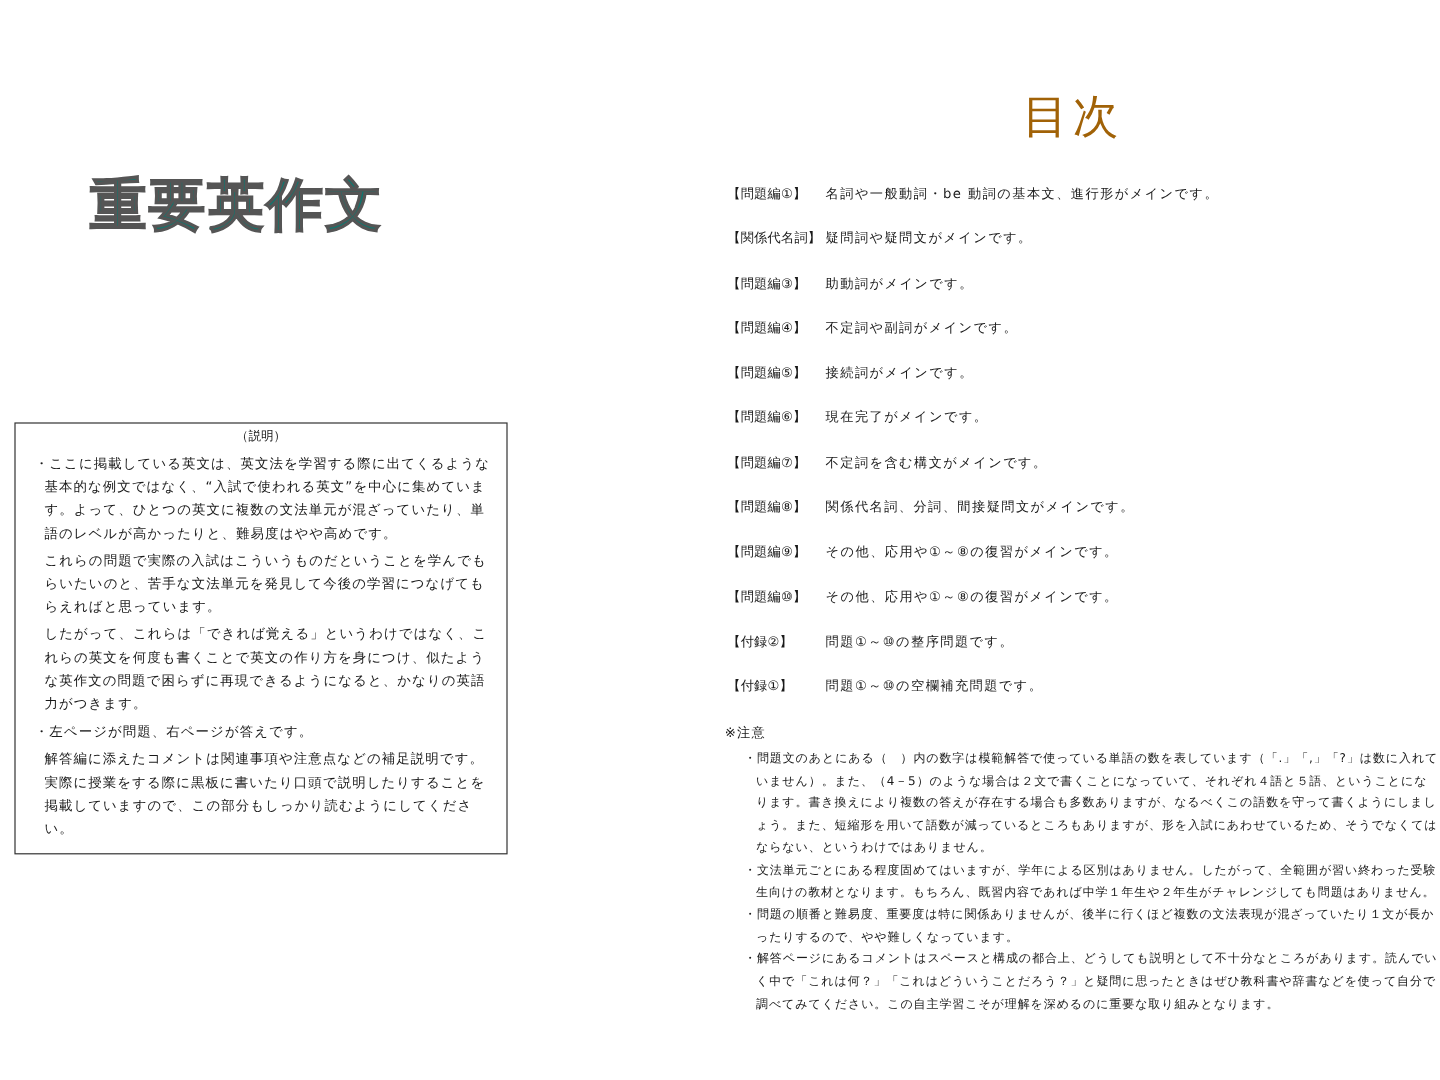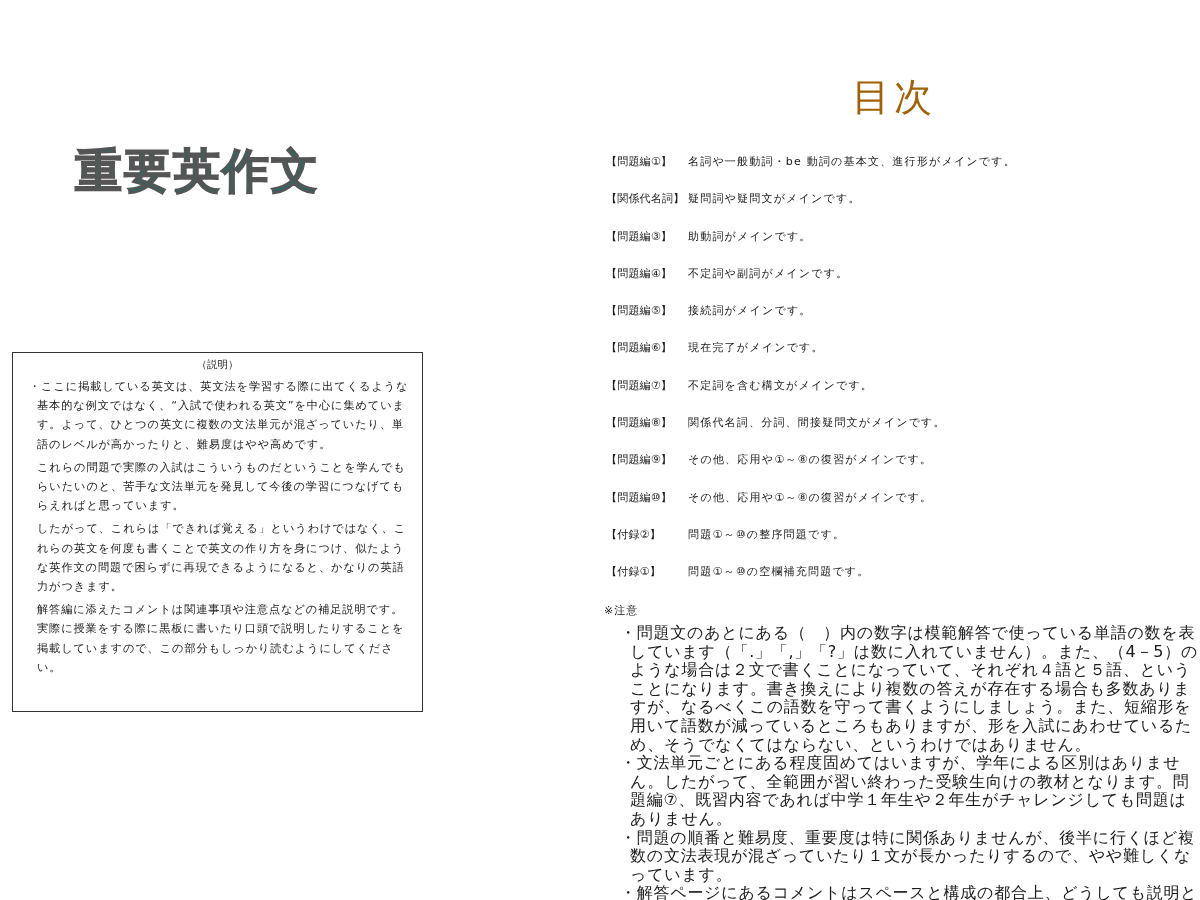--- a/index.html
+++ b/index.html
@@ -39,35 +39,36 @@
   .toc-item {
     display: flex; height: 37.3px; align-items: flex-start;
     font-size: 11px; line-height: 16px;
   }
   .toc-label { width: 82px; white-space: nowrap; letter-spacing: 0.2px; }
   .toc-desc { letter-spacing: 1.2px; white-space: nowrap; }
 
   .notes-head { position: absolute; left: 4px; top: 603px; font-size: 11px; line-height: 16px; letter-spacing: 1px; }
   .notes { position: absolute; left: 18px; top: 624px; width: 582px; }
   .note {
-    font-size: 16px; line-height: 18.6px; letter-spacing: 0.75px;
+    font-size: 10px; line-height: 18.6px; letter-spacing: 0.75px;
     padding-left: 12px; text-indent: -10px; margin: 0;
   }
 </style>
 </head>
 <body>
 
 <div class="page-left">
   <div class="cover-title">重要英作文</div>
 
   <div class="explain-box">
     <div class="explain-heading">（説明）</div>
     <p class="explain-para">・ここに掲載している英文は、英文法を学習する際に出てくるような基本的な例文ではなく、“入試で使われる英文”を中心に集めています。よって、ひとつの英文に複数の文法単元が混ざっていたり、単語のレベルが高かったりと、難易度はやや高めです。</p>
     <p class="explain-para cont">これらの問題で実際の入試はこういうものだということを学んでもらいたいのと、苦手な文法単元を発見して今後の学習につなげてもらえればと思っています。</p>
     <p class="explain-para cont">したがって、これらは「できれば覚える」というわけではなく、これらの英文を何度も書くことで英文の作り方を身につけ、似たような英作文の問題で困らずに再現できるようになると、かなりの英語力がつきます。</p>
+    <p class="explain-para">・左ページが問題、右ページが答えです。</p>
     <p class="explain-para cont">解答編に添えたコメントは関連事項や注意点などの補足説明です。実際に授業をする際に黒板に書いたり口頭で説明したりすることを掲載していますので、この部分もしっかり読むようにしてください。</p>
   </div>
 </div>
 
 <div class="page-right">
   <div class="toc-title">目次</div>
 
   <div class="toc-list">
     <div class="toc-item">
         <span class="toc-label">【問題編①】</span>
@@ -115,17 +116,17 @@
       </div>
     <div class="toc-item">
         <span class="toc-label">【付録①】</span>
         <span class="toc-desc">問題①～⑩の空欄補充問題です。</span>
       </div>
   </div>
 
   <div class="notes-head">※注意</div>
   <div class="notes">
     <p class="note">・問題文のあとにある（　）内の数字は模範解答で使っている単語の数を表しています（「.」「,」「?」は数に入れていません）。また、（4－5）のような場合は２文で書くことになっていて、それぞれ４語と５語、ということになります。書き換えにより複数の答えが存在する場合も多数ありますが、なるべくこの語数を守って書くようにしましょう。また、短縮形を用いて語数が減っているところもありますが、形を入試にあわせているため、そうでなくてはならない、というわけではありません。</p>
-    <p class="note">・文法単元ごとにある程度固めてはいますが、学年による区別はありません。したがって、全範囲が習い終わった受験生向けの教材となります。問題編⑦、既習内容であれば中学１年生や２年生がチャレンジしても問題はありません。</p>
+    <p class="note">・文法単元ごとにある程度固めてはいますが、学年による区別はありません。したがって、全範囲が習い終わった受験生向けの教材となります。もちろん、既習内容であれば中学１年生や２年生がチャレンジしても問題はありません。</p>
     <p class="note">・問題の順番と難易度、重要度は特に関係ありませんが、後半に行くほど複数の文法表現が混ざっていたり１文が長かったりするので、やや難しくなっています。</p>
     <p class="note">・解答ページにあるコメントはスペースと構成の都合上、どうしても説明として不十分なところがあります。読んでいく中で「これは何？」「これはどういうことだろう？」と疑問に思ったときはぜひ教科書や辞書などを使って自分で調べてみてください。この自主学習こそが理解を深めるのに重要な取り組みとなります。</p>
   </div>
 </div>
 
 </body></html>

